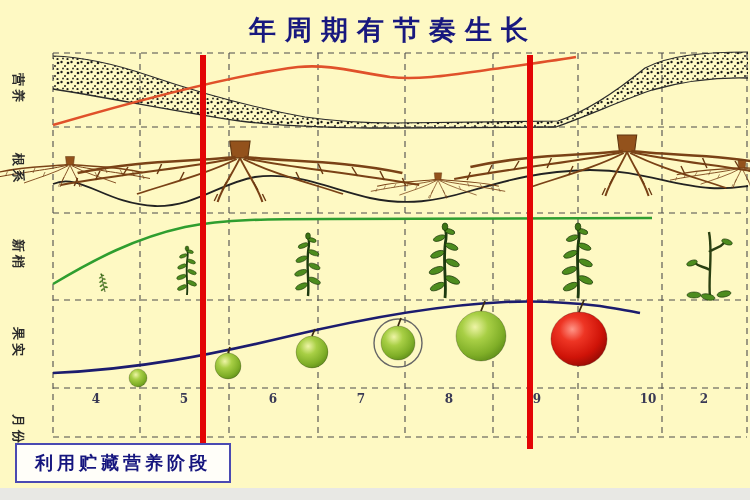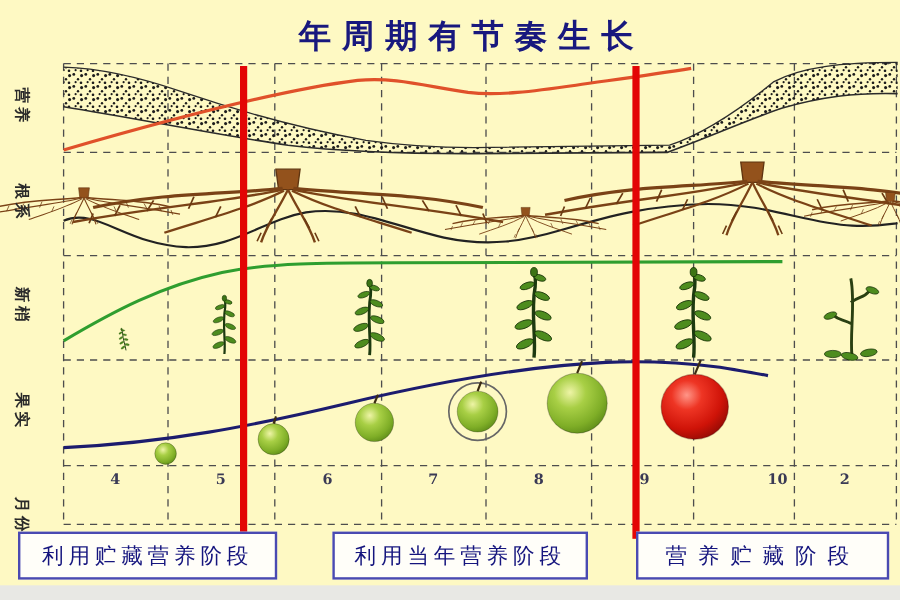--- a/index.html
+++ b/index.html
@@ -10,21 +10,21 @@
          transform:translateX(18px);font-size:27px;font-weight:bold;color:#18187e;
          letter-spacing:9px;z-index:4;font-family:"Liberation Sans",sans-serif;}
   .vlabel{position:absolute;left:7px;width:20px;writing-mode:vertical-rl;
           text-orientation:sideways;font-size:13px;font-weight:bold;color:#2a2a2a;
           letter-spacing:3px;z-index:4;}
   .month{position:absolute;top:392px;width:24px;text-align:center;font-size:12px;
          font-weight:bold;color:#3a3a55;z-index:3;font-family:"DejaVu Serif",serif;}
   .redline{position:absolute;width:6px;background:#e30505;z-index:5;}
   .phasebox{position:absolute;top:443px;height:36px;border:2px solid #4a4ab2;
             background:#fffef9;display:flex;align-items:center;justify-content:center;
-            font-size:18px;font-weight:normal;color:#15157e;z-index:6;white-space:nowrap;}
+            font-size:18px;font-weight:bold;color:#15157e;z-index:6;white-space:nowrap;}
 </style>
 </head>
 <body>
 
 <div id="stage">
 
   <svg id="chart-svg" width="750" height="500" viewBox="0 0 750 500">
     <defs>
       <pattern id="stipple" width="10" height="10" patternUnits="userSpaceOnUse">
         <circle cx="1.5" cy="2" r="1.2" fill="#1c1c1c"></circle>
@@ -163,16 +163,14 @@
   <span class="month" style="left:349px">7</span>
   <span class="month" style="left:437px">8</span>
   <span class="month" style="left:525px">9</span>
   <span class="month" style="left:636px">10</span>
   <span class="month" style="left:692px">2</span>
 
   <div class="redline" style="left:200px;top:55px;height:415px"></div>
   <div class="redline" style="left:527px;top:55px;height:394px"></div>
 
   <div class="phasebox" style="left:15px;width:212px;letter-spacing:4px">利用贮藏营养阶段</div>
-  <div class="phasebox" style="left:277px;width:209px;letter-spacing:4px">利用当年营养阶段</div>
-  <div class="phasebox" style="left:530px;width:207px;letter-spacing:9px">营养贮藏阶段</div>
 
 </div>
 
 </body></html>

